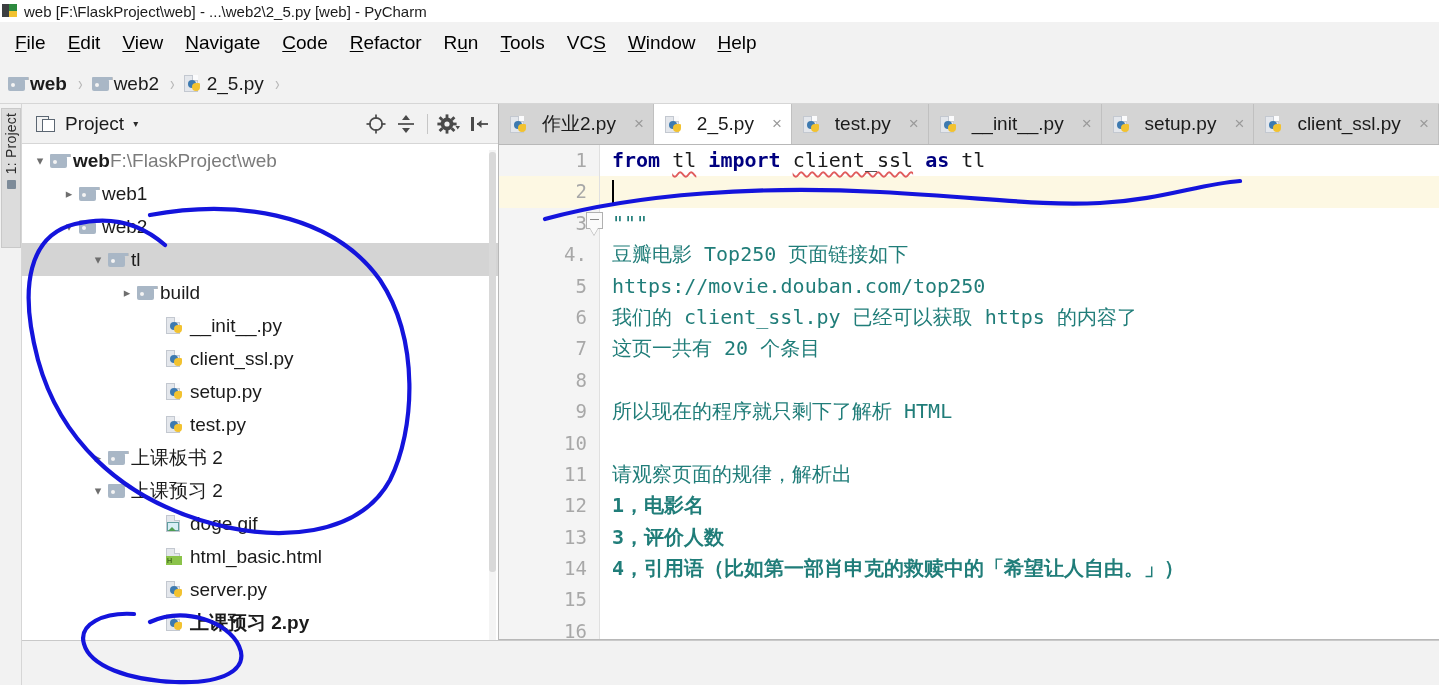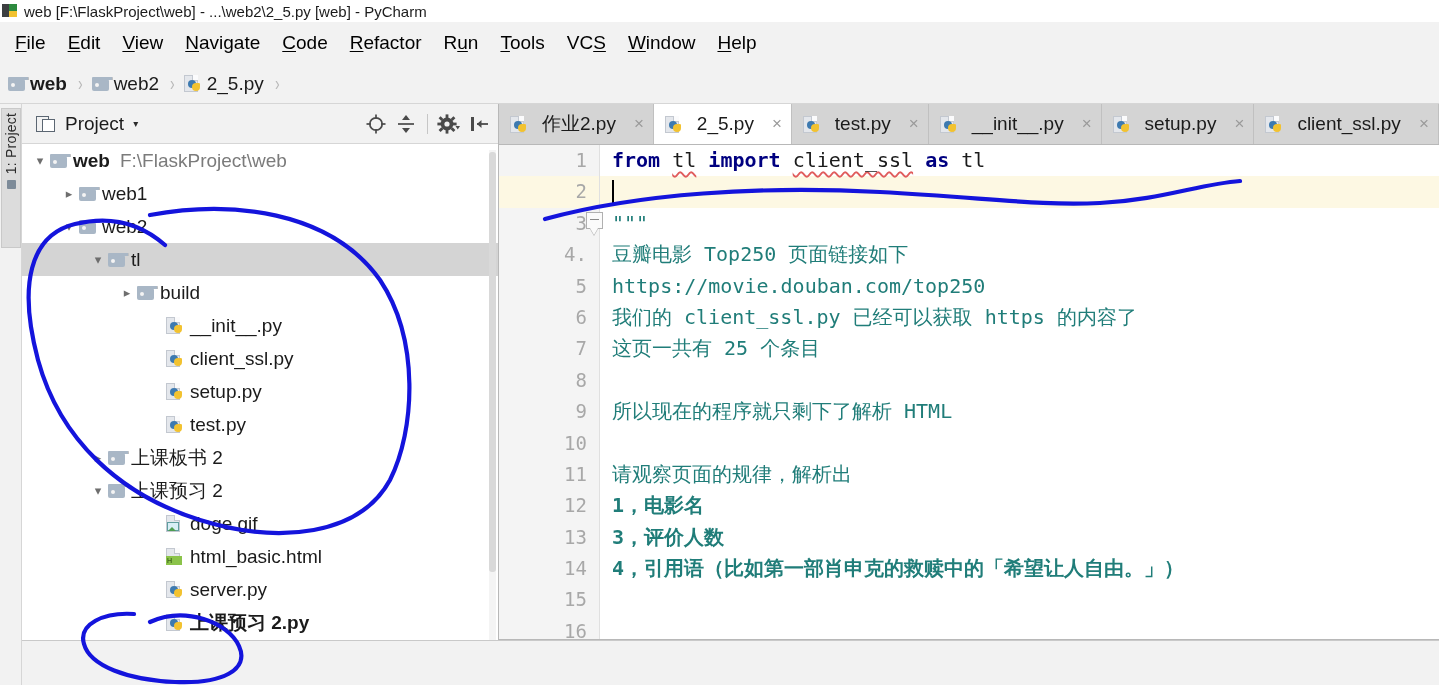--- a/index.html
+++ b/index.html
@@ -165,21 +165,21 @@
     padding-right:8px;
   }
   .tree-row.selected { background:#d4d4d4; }
   .tree-row .arrow {
     width:20px; text-align:center; color:#6e6e6e; font-size:13px; flex:0 0 auto;
   }
   .tree-row .arrow.open::before { content:"\25BE"; }
   .tree-row .arrow.closed::before { content:"\25B8"; }
   .tree-row .label { margin-left:6px; }
   .tree-row .label.bold { font-weight:bold; }
-  .tree-row .path { margin-left:10px; color:#7b7b7b; }
+  .tree-row .path { color:#7b7b7b; }
 
   .sb-track {
     position:absolute; right:2px; top:46px; width:7px; bottom:4px;
     background:#f4f4f4;
   }
   .sb-thumb {
     position:absolute; right:2px; top:48px; width:7px; height:420px;
     background:#d9d9d9; border-radius:3px;
   }
 
@@ -630,21 +630,21 @@
         <div class="gutter-line">15</div>
         <div class="gutter-line">16</div>
       </div>
     <div class="code-area" id="codearea">
         <div class="code-line"><span class="kw">from </span><span class="sq">tl</span><span> </span><span class="kw">import </span><span class="sq">client_ssl</span><span> </span><span class="kw">as </span><span>tl</span></div>
         <div class="code-line hl"><span class="caret"></span></div>
         <div class="code-line"><span class="docs">"""</span></div>
         <div class="code-line"><span class="docs">豆瓣电影 Top250 页面链接如下</span></div>
         <div class="code-line"><span class="docs">https://movie.douban.com/top250</span></div>
         <div class="code-line"><span class="docs">我们的 client_ssl.py 已经可以获取 https 的内容了</span></div>
-        <div class="code-line"><span class="docs">这页一共有 25 个条目</span></div>
+        <div class="code-line"><span class="docs">这页一共有 20 个条目</span></div>
         <div class="code-line"></div>
         <div class="code-line"><span class="docs">所以现在的程序就只剩下了解析 HTML</span></div>
         <div class="code-line"></div>
         <div class="code-line"><span class="docs">请观察页面的规律，解析出</span></div>
         <div class="code-line"><span class="docs-b">1，电影名</span></div>
         <div class="code-line"><span class="docs-b">3，评价人数</span></div>
         <div class="code-line"><span class="docs-b">4，引用语（比如第一部肖申克的救赎中的「希望让人自由。」）</span></div>
         <div class="code-line"></div>
       </div>
   </div>

